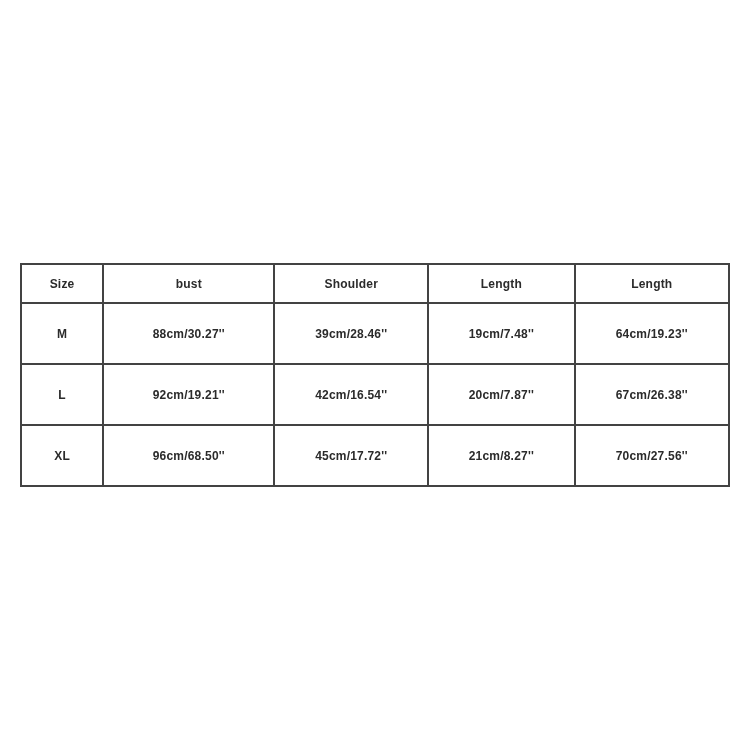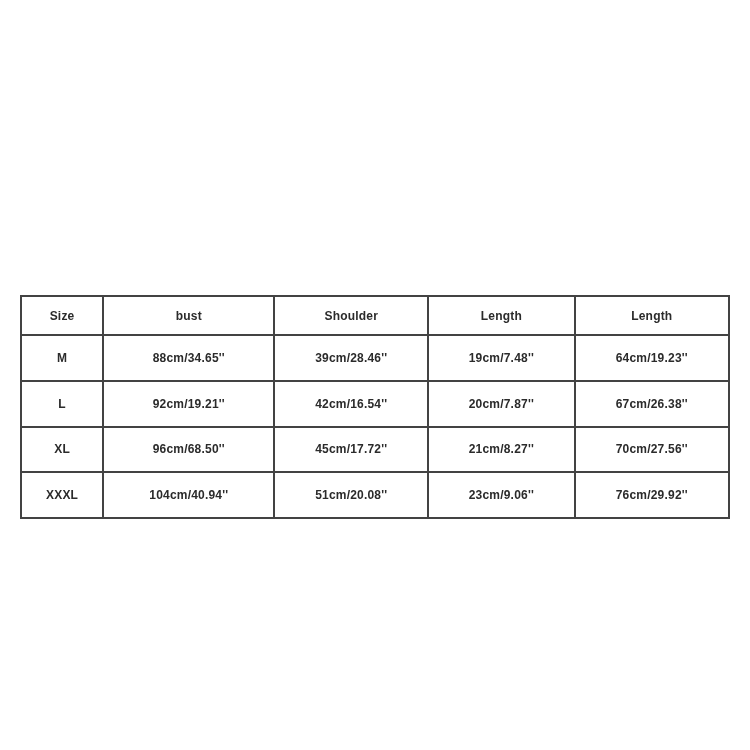--- a/index.html
+++ b/index.html
@@ -16,21 +16,20 @@
     overflow: hidden;
   }
   .size-chart {
     position: absolute;
     left: 20px;
     top: 263px;
     width: 710px;
     height: 224px;
     border-collapse: collapse;
     table-layout: fixed;
-    margin-top: 32px;
   }
   .size-chart th,
   .size-chart td {
     border: 2px solid #434343;
     text-align: center;
     vertical-align: middle;
     font-size: 12px;
     font-weight: bold;
     color: #2b2b2b;
     padding: 0;
@@ -62,41 +61,34 @@
         <th>Size</th>
         <th>bust</th>
         <th>Shoulder</th>
         <th>Length</th>
         <th>Length</th>
       </tr>
     </thead>
     <tbody>
       <tr>
         <td>M</td>
-        <td>88cm/34.65''</td>
+        <td>88cm/30.27''</td>
         <td>39cm/28.46''</td>
         <td>19cm/7.48''</td>
         <td>64cm/19.23''</td>
       </tr>
       <tr>
         <td>L</td>
         <td>92cm/19.21''</td>
         <td>42cm/16.54''</td>
         <td>20cm/7.87''</td>
         <td>67cm/26.38''</td>
       </tr>
       <tr>
         <td>XL</td>
         <td>96cm/68.50''</td>
         <td>45cm/17.72''</td>
         <td>21cm/8.27''</td>
         <td>70cm/27.56''</td>
       </tr>
-      <tr>
-        <td>XXXL</td>
-        <td>104cm/40.94''</td>
-        <td>51cm/20.08''</td>
-        <td>23cm/9.06''</td>
-        <td>76cm/29.92''</td>
-      </tr>
     </tbody>
   </table>
 </div>
 
 </body></html>

